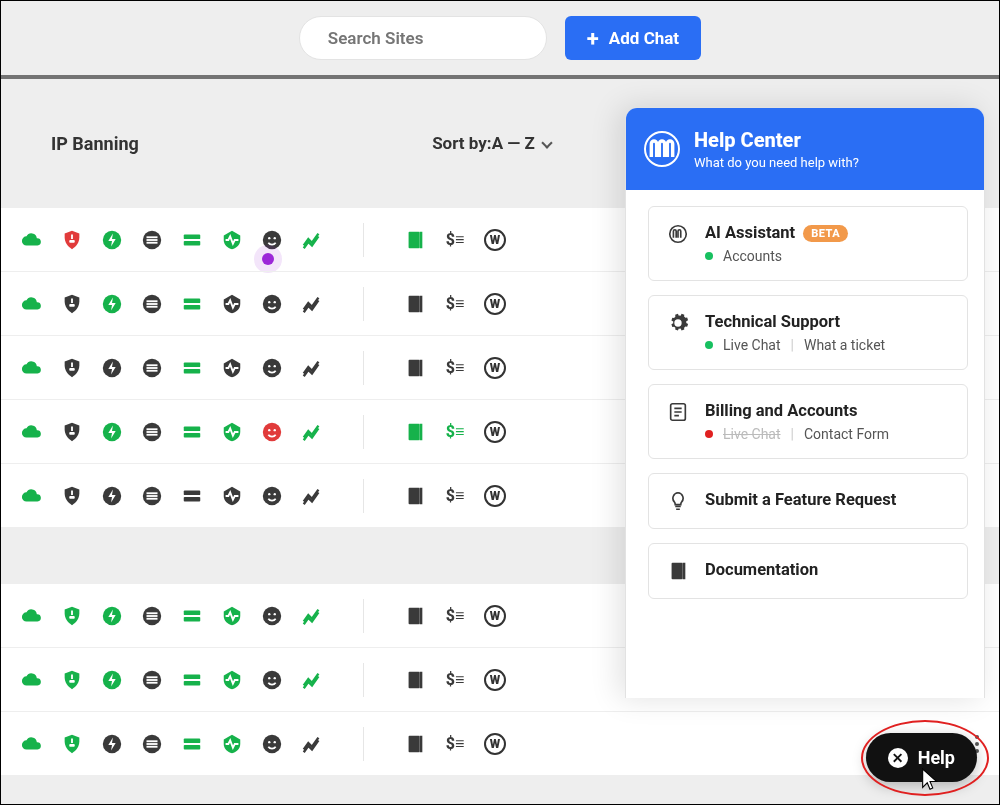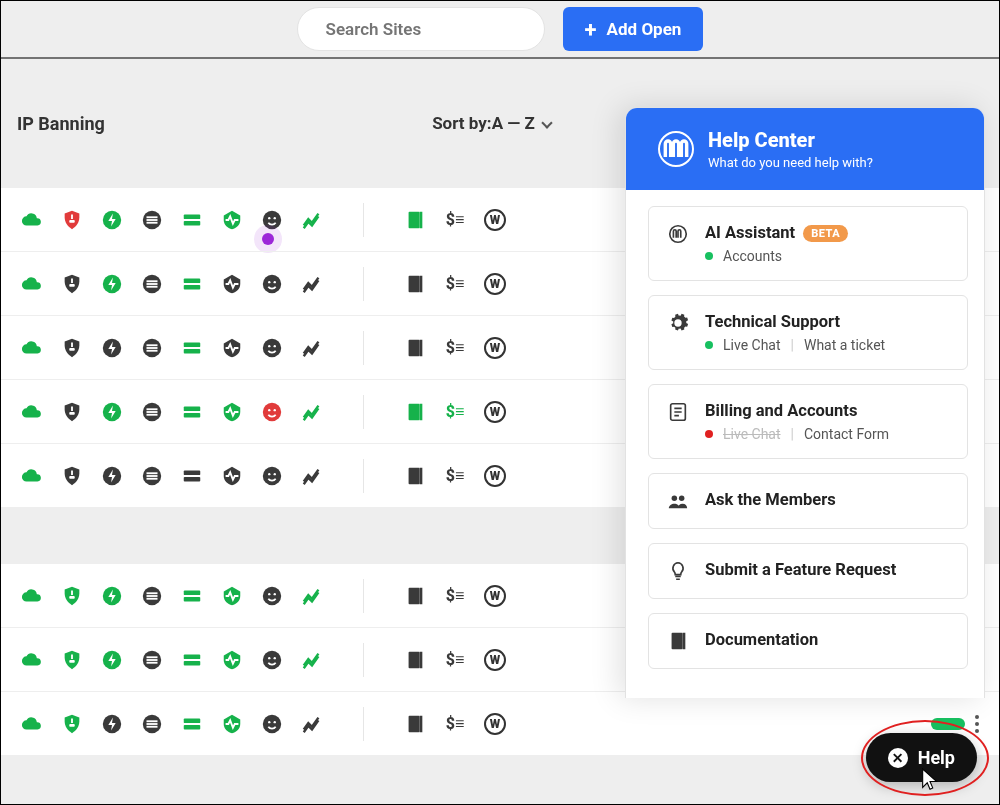--- a/index.html
+++ b/index.html
@@ -1,24 +1,24 @@
 <!DOCTYPE html>
 <html><head>
 <meta charset="utf-8">
 <style>
   *{box-sizing:border-box;margin:0;padding:0;font-family:-apple-system,BlinkMacSystemFont,"Segoe UI",Roboto,Helvetica,Arial,sans-serif;}
   body{background:#eeeeee;width:1000px;height:805px;position:relative;overflow:hidden;border:1px solid #000;}
   
-  .topbar{height:58px;display:flex;align-items:center;justify-content:center;gap:18px;background:#eeeeee;border-bottom:2px solid #737373;}
+  .topbar{height:78px;display:flex;align-items:center;justify-content:center;gap:18px;background:#eeeeee;border-bottom:4px solid #737373;}
   .search{width:248px;height:44px;border-radius:22px;background:#fff;display:flex;align-items:center;padding:0 18px;gap:10px;border:1px solid #e3e3e3;}
   .search input{border:none;outline:none;font-size:17px;font-weight:600;color:#555;background:transparent;flex:1;}
   .addsite{height:44px;border-radius:6px;background:#2a6ef4;color:#fff;font-weight:700;font-size:17px;display:flex;align-items:center;padding:0 22px;gap:10px;border:none;}
   .addsite .plus{font-size:22px;font-weight:700;}
   
-  .filterrow{height:128px;display:flex;align-items:center;justify-content:space-between;padding:0 16px;background:#eeeeee;}
+  .filterrow{height:128px;display:flex;align-items:center;justify-content:space-between;padding:0 50px;background:#eeeeee;}
   .filterrow .left{font-weight:700;font-size:18px;color:#333;}
   .filterrow .mid{font-weight:700;font-size:17px;color:#333;display:flex;align-items:center;}
   .filterrow .mid .val{display:flex;align-items:center;gap:8px;color:#333;}
   .filterrow .right{font-weight:700;font-size:17px;color:#333;}
   .chevdown{border:solid #555;border-width:0 2px 2px 0;display:inline-block;padding:3px;transform:rotate(45deg);}
   
   .rows{background:#fff;}
   .row{height:64px;border-top:1px solid #eee;display:flex;align-items:center;padding:0 20px;position:relative;}
   .row.spacer{background:#eeeeee;height:56px;}
   .iconset{display:flex;align-items:center;gap:18px;}
@@ -28,21 +28,21 @@
   .divider{width:1px;height:34px;background:#e6e6e6;margin:0 22px;}
   .wp{width:22px;height:22px;border:2px solid #333;border-radius:50%;display:flex;align-items:center;justify-content:center;font-weight:900;font-size:12px;color:#333;}
   .farright{margin-left:auto;display:flex;align-items:center;gap:10px;}
   .statusdot{width:10px;height:10px;border-radius:50%;}
   .pill{width:34px;height:12px;border-radius:6px;background:#18c060;}
   .dots{display:flex;flex-direction:column;gap:3px;}
   .dots span{width:4px;height:4px;border-radius:50%;background:#555;}
   .purpledot{position:absolute;width:12px;height:12px;background:#9c27d8;border-radius:50%;left:261px;top:45px;box-shadow:0 0 0 8px rgba(156,39,216,.12);}
   
   .helppanel{position:absolute;right:14px;top:106px;width:360px;background:#fff;border-radius:12px 12px 0 0;box-shadow:-6px 0 30px rgba(0,0,0,.12);overflow:hidden;border:1px solid #e2e2e2;border-bottom:none;}
-  .helpheader{background:#2a6ef4;color:#fff;padding:20px 32px;display:flex;align-items:center;gap:14px;}
+  .helpheader{background:#2a6ef4;color:#fff;padding:20px 18px;display:flex;align-items:center;gap:14px;}
   .hcircle{width:36px;height:36px;border:2.5px solid #fff;border-radius:50%;display:flex;align-items:center;justify-content:center;font-size:14px;font-weight:800;}
   .helpheader h3{font-size:20px;font-weight:800;margin-bottom:3px;}
   .helpheader p{font-size:13px;font-weight:400;}
   .hpbody{padding:16px 16px 0 22px;height:508px;overflow:auto;}
   .hpbody::-webkit-scrollbar{width:14px;}
   .hpbody::-webkit-scrollbar-thumb{background:#bdbdbd;border-radius:0;}
   .card{border:1px solid #e3e3e3;border-radius:6px;padding:16px 18px;margin-bottom:14px;display:flex;gap:16px;}
   .card .cicon{width:22px;height:22px;flex:0 0 22px;color:#3a3a3a;display:flex;align-items:center;}
   .card .ctxt{flex:1;}
   .card .title{font-weight:700;font-size:16.5px;color:#222;display:flex;align-items:flex-end;gap:8px;}
@@ -67,21 +67,21 @@
     <span class="icn">
       <svg viewBox="0 0 24 24" fill="none" stroke="currentColor" stroke-width="2.4">
           <circle cx="10" cy="10" r="6.5"></circle>
           <line x1="15" y1="15" x2="21" y2="21"></line>
         </svg>
     </span>
     <input placeholder="Search Sites" style="">
   </div>
   <button class="addsite">
     <span class="plus">+</span>
-    <span>Add Open</span>
+    <span>Add Chat</span>
   </button>
 </div>
 
 <div class="filterrow">
   <div class="left">IP Banning</div>
   <div class="mid">
     <span>Sort by:</span>
     <span class="val">
       <span>A — Z</span>
       <span class="chevdown"></span>
@@ -739,34 +739,20 @@
           <div class="sub">
             <span class="livedot" style="background: rgb(224, 32, 32);"></span>
             <span class="strike">Live Chat</span>
             <span class="sep">|</span>
             <span>Contact Form</span>
           </div>
         </div>
       </div>
       <div class="card">
         <div class="cicon">
-          <svg viewBox="0 0 24 24" fill="currentColor">
-            <circle cx="8" cy="9" r="3"></circle>
-            <circle cx="16" cy="9" r="3"></circle>
-            <path d="M2 20c0-3 3-5 6-5s6 2 6 5M12 20c0-3 2-5 5-5s5 2 5 5"></path>
-          </svg>
-        </div>
-        <div class="ctxt">
-          <div class="title">
-            <span>Ask the Members</span>
-          </div>
-        </div>
-      </div>
-      <div class="card">
-        <div class="cicon">
           <svg viewBox="0 0 24 24" fill="none" stroke="currentColor" stroke-width="1.8">
             <path d="M9 18h6M10 21h4M12 3a6 6 0 00-4 10c1 1 1 2 1 3h6c0-1 0-2 1-3a6 6 0 00-4-10z"></path>
           </svg>
         </div>
         <div class="ctxt">
           <div class="title">
             <span>Submit a Feature Request</span>
           </div>
         </div>
       </div>

